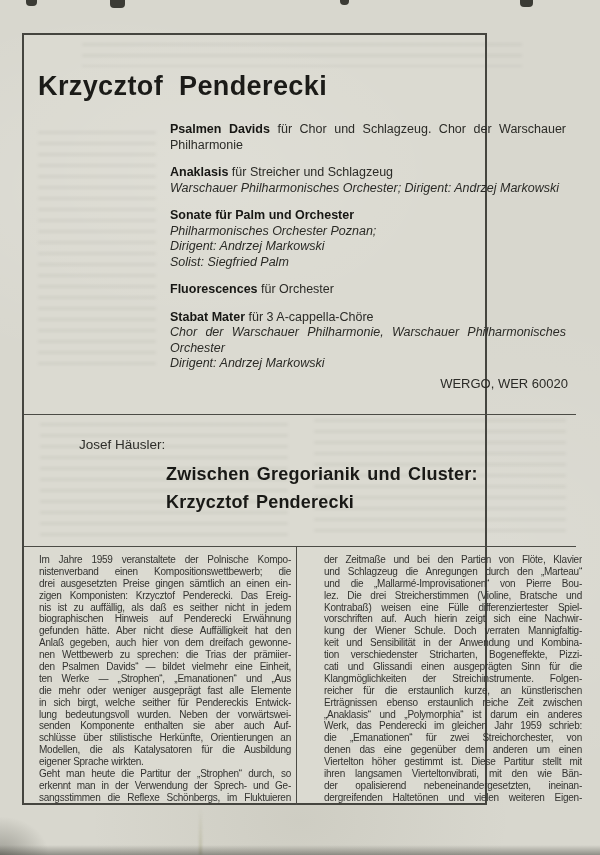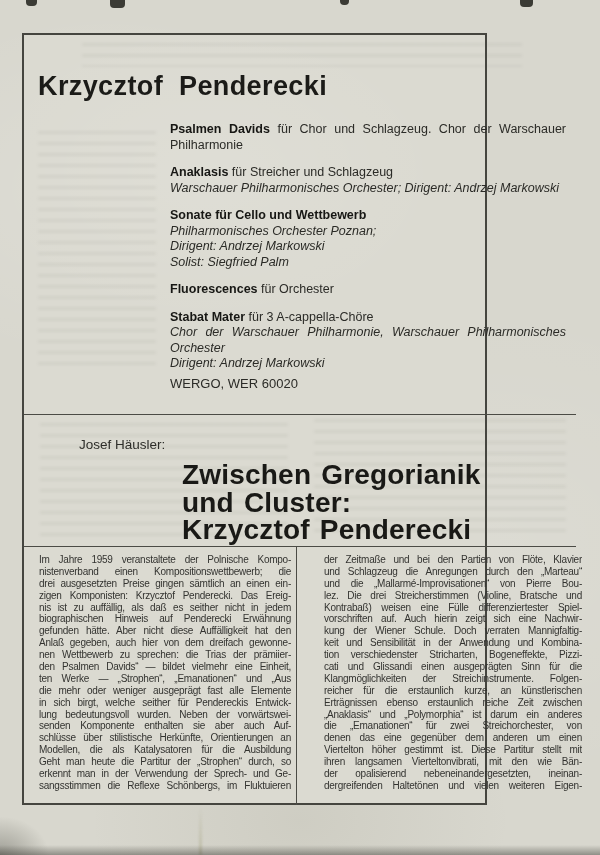--- a/index.html
+++ b/index.html
@@ -27,32 +27,32 @@
   .works{
     position:absolute;left:146px;top:87px;width:396px;
     font-size:12.5px;line-height:15.5px;color:#2b2b27;
     text-align:justify;
   }
   .work{margin-bottom:12px;}
   .work-head b{color:#171714;margin-top:12px;}
   .work-details{white-space:pre-line;font-style:italic;}
   .wergo{
     position:absolute;left:146px;top:341px;width:398px;
-    font-size:13px;color:#2b2b27;text-align:left;
+    font-size:13px;color:#2b2b27;text-align:right;
   }
   .divider{position:absolute;left:0;width:552px;height:1px;background:#4b4b45;}
   .divider.d1{top:379px;}
   .divider.d2{top:511px;}
   .author{
     position:absolute;left:15px;top:402px;
     font-size:13.5px;color:#2e2e2a;margin-left:40px;
   }
   .article-heading{
-    position:absolute;left:158px;top:426px;
-    font-size:28px;font-weight:bold;color:#191916;
+    position:absolute;left:142px;top:426px;
+    font-size:18px;font-weight:bold;color:#191916;
     line-height:27.5px;letter-spacing:0.2px;word-spacing:2px;
   }
   .col{
     position:absolute;top:519px;color:#333330;
   }
   .col-left{left:15px;width:252px;}
   .col-right{left:300px;width:258px;}
   .bline{
     height:11.9px;line-height:11.9px;font-size:10px;
     letter-spacing:-0.25px;overflow:hidden;white-space:nowrap;
@@ -113,21 +113,21 @@
     <div class="work-head"><b>Psalmen Davids</b><span> für Chor und Schlagzeug. Chor der Warschauer Philharmonie</span></div>
 
   </div>
 
   <div class="work">
     <div class="work-head"><b>Anaklasis</b><span> für Streicher und Schlagzeug</span></div>
     <div class="work-details">Warschauer Philharmonisches Orchester; Dirigent: Andrzej Markowski</div>
   </div>
 
   <div class="work">
-    <div class="work-head"><b>Sonate für Cello und Wettbewerb</b><span></span></div>
+    <div class="work-head"><b>Sonate für Palm und Orchester</b><span></span></div>
     <div class="work-details">Philharmonisches Orchester Poznan;
 Dirigent: Andrzej Markowski
 Solist: Siegfried Palm</div>
   </div>
 
   <div class="work">
     <div class="work-head"><b>Fluorescences</b><span> für Orchester</span></div>
 
   </div>
 
@@ -162,40 +162,42 @@
       <div class="bline">Anlaß gegeben, auch hier von dem dreifach gewonne-</div>
       <div class="bline">nen Wettbewerb zu sprechen: die Trias der prämiier-</div>
       <div class="bline">den Psalmen Davids“ — bildet vielmehr eine Einheit,</div>
       <div class="bline">ten Werke — „Strophen“, „Emanationen“ und „Aus</div>
       <div class="bline">die mehr oder weniger ausgeprägt fast alle Elemente</div>
       <div class="bline">in sich birgt, welche seither für Pendereckis Entwick-</div>
       <div class="bline">lung bedeutungsvoll wurden. Neben der vorwärtswei-</div>
       <div class="bline">senden Komponente enthalten sie aber auch Auf-</div>
       <div class="bline">schlüsse über stilistische Herkünfte, Orientierungen an</div>
       <div class="bline">Modellen, die als Katalysatoren für die Ausbildung</div>
+      <div class="bline flush">eigener Sprache wirkten.</div>
       <div class="bline">Geht man heute die Partitur der „Strophen“ durch, so</div>
       <div class="bline">erkennt man in der Verwendung der Sprech- und Ge-</div>
       <div class="bline">sangsstimmen die Reflexe Schönbergs, im Fluktuieren</div>
     </div>
   <div class="col-rule"></div>
   <div class="col col-right">
       <div class="bline">der Zeitmaße und bei den Partien von Flöte, Klavier</div>
       <div class="bline">und Schlagzeug die Anregungen durch den „Marteau“</div>
       <div class="bline">und die „Mallarmé-Improvisationen“ von Pierre Bou-</div>
       <div class="bline">lez. Die drei Streicherstimmen (Violine, Bratsche und</div>
       <div class="bline">Kontrabaß) weisen eine Fülle differenziertester Spiel-</div>
       <div class="bline">vorschriften auf. Auch hierin zeigt sich eine Nachwir-</div>
       <div class="bline">kung der Wiener Schule. Doch verraten Mannigfaltig-</div>
       <div class="bline">keit und Sensibilität in der Anwendung und Kombina-</div>
       <div class="bline">tion verschiedenster Stricharten, Bogeneffekte, Pizzi-</div>
       <div class="bline">cati und Glissandi einen ausgeprägten Sinn für die</div>
       <div class="bline">Klangmöglichkeiten der Streichinstrumente. Folgen-</div>
       <div class="bline">reicher für die erstaunlich kurze, an künstlerischen</div>
       <div class="bline">Erträgnissen ebenso erstaunlich reiche Zeit zwischen</div>
       <div class="bline">„Anaklasis“ und „Polymorphia“ ist darum ein anderes</div>
+      <div class="bline">Werk, das Penderecki im gleichen Jahr 1959 schrieb:</div>
       <div class="bline">die „Emanationen“ für zwei Streichorchester, von</div>
       <div class="bline">denen das eine gegenüber dem anderen um einen</div>
       <div class="bline">Viertelton höher gestimmt ist. Diese Partitur stellt mit</div>
       <div class="bline">ihren langsamen Vierteltonvibrati, mit den wie Bän-</div>
       <div class="bline">der opalisierend nebeneinandergesetzten, ineinan-</div>
       <div class="bline">dergreifenden Haltetönen und vielen weiteren Eigen-</div>
     </div>
 
 </div>
 

